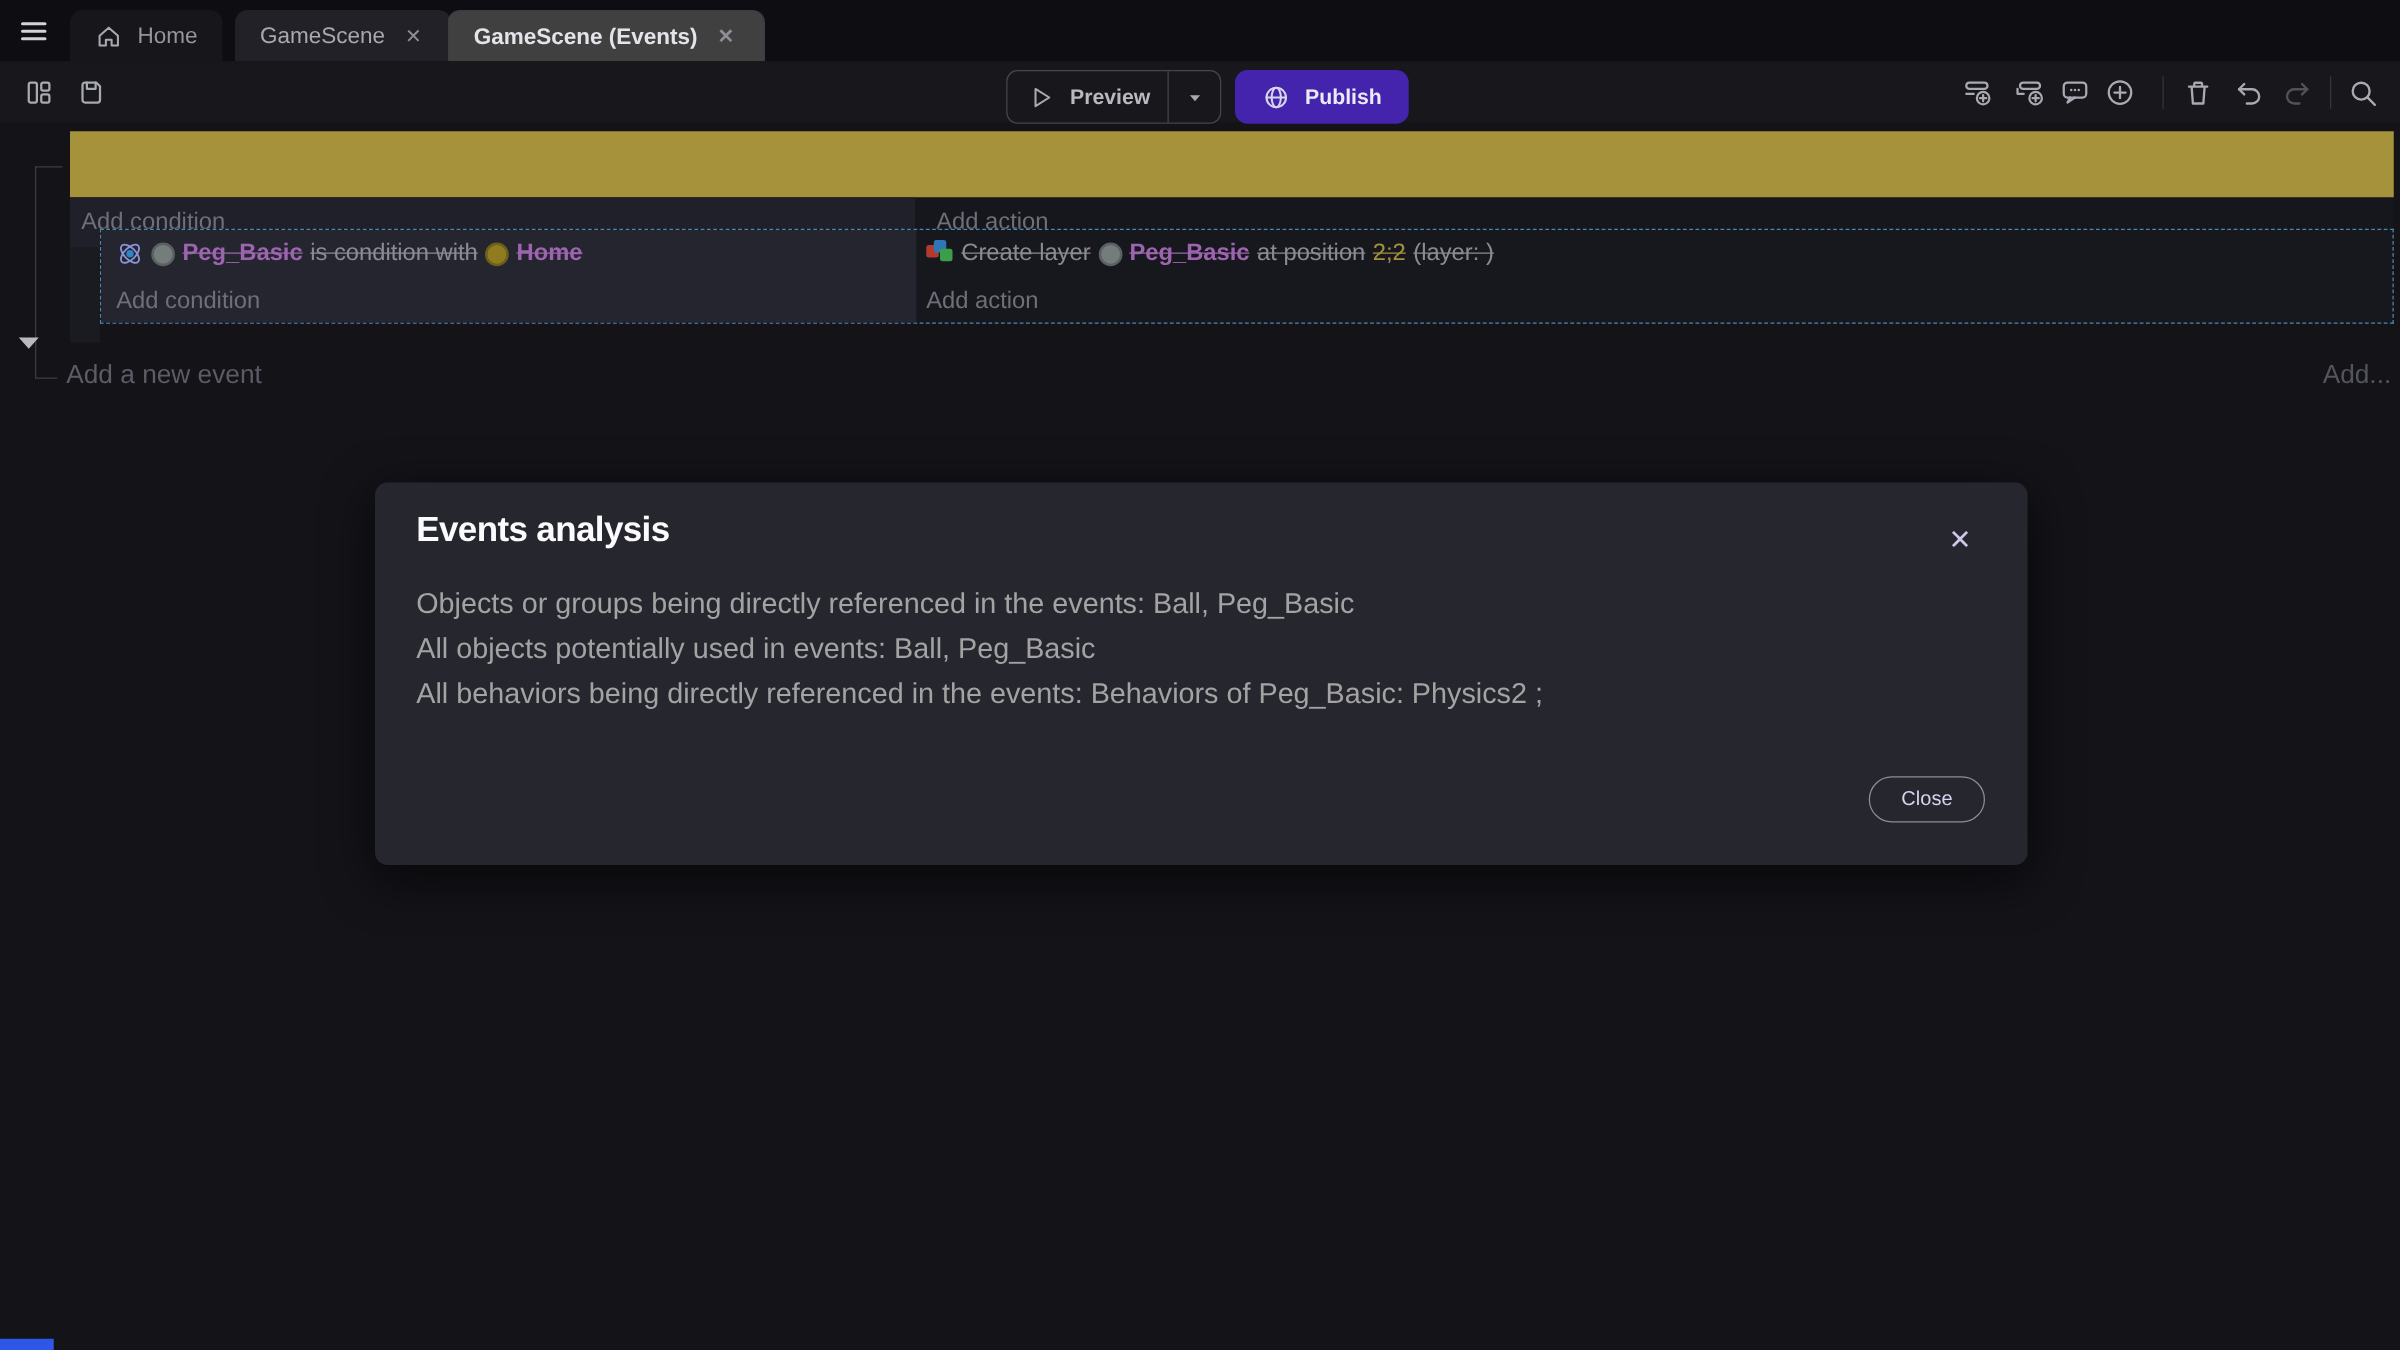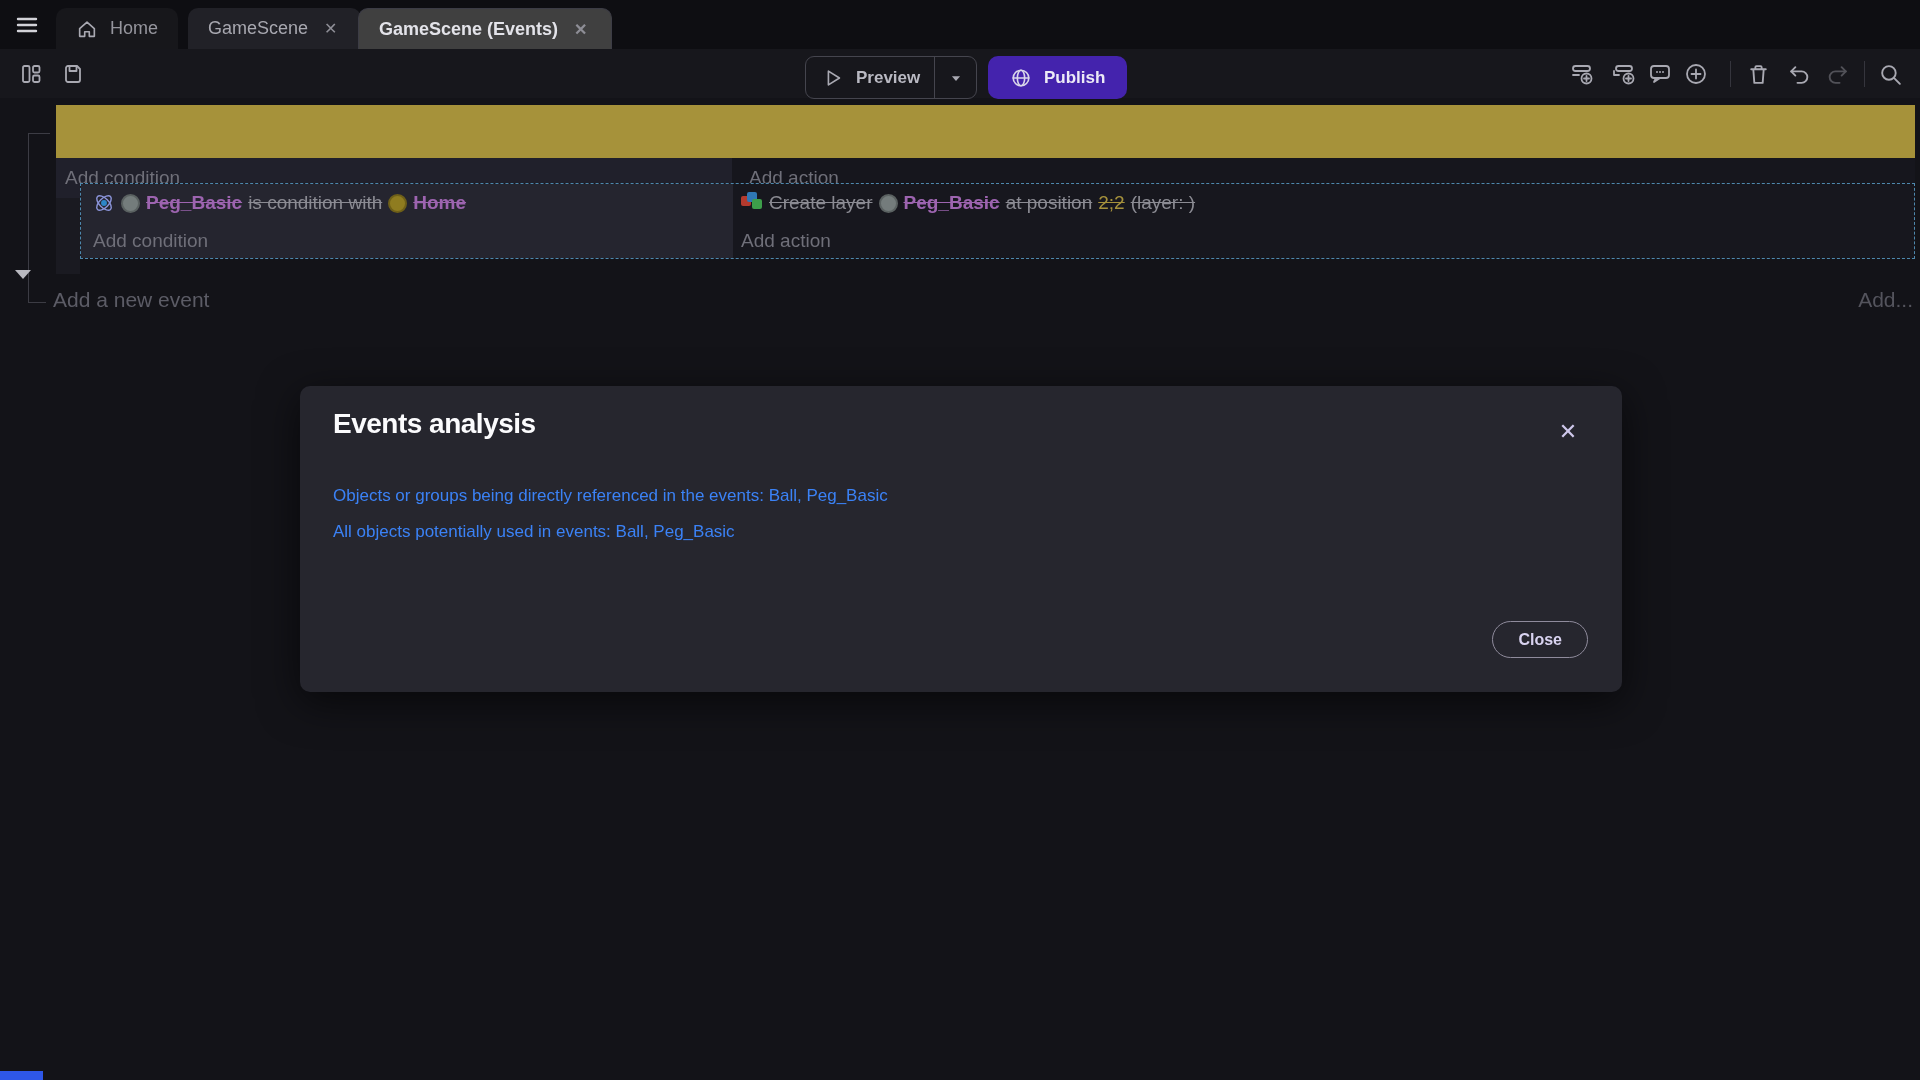--- a/index.html
+++ b/index.html
@@ -70,25 +70,25 @@
   .add-new-event { position:absolute; left:43px; top:190px; font-size:21px; color:#5c5c66; cursor:pointer; }
   .add-more { position:absolute; right:17px; top:190px; font-size:21px; color:#54545d; cursor:pointer; }
 
   
   .dialog { position:absolute; left:300px; top:386px; width:1322px; height:306px; background:#26262e;
             border-radius:10px; box-shadow:0 10px 40px rgba(0,0,0,.6); }
   .dialog-title { position:absolute; left:33px; top:22px; font-size:28px; font-weight:bold;
                   color:#fbfbfd; letter-spacing:-0.5px; }
   .dialog-close { position:absolute; left:1250px; top:28px; width:36px; height:36px; background:none;
                   border:none; color:#cfc8ec; font-size:22px; cursor:pointer; }
-  .dialog-body { position:absolute; left:33px; top:92px; font-size:17px; color:#3b82f6; line-height:36px; }
+  .dialog-body { position:absolute; left:33px; top:78px; font-size:23px; color:#a3a3a3; line-height:36px; }
   .dialog-body div { white-space:nowrap; }
   .btn-close { position:absolute; right:34px; bottom:34px; height:37px; padding:0 25px;
                background:none; border:1px solid #8f8b9c; border-radius:19px; color:#d9d3f0;
-               font-weight:bold; font-size:16px; font-family:"Liberation Sans",sans-serif; cursor:pointer; }
+               font-weight:normal; font-size:16px; font-family:"Liberation Sans",sans-serif; cursor:pointer; }
 
   .bottom-strip { position:absolute; left:0; top:1071px; width:43px; height:9px; background:#2e57e8; }
 
   svg { display:block; }
   .ic-stroke { stroke:#a9a9b2; stroke-width:1.8; fill:none; stroke-linecap:round; stroke-linejoin:round; }
   .dim { opacity:.4; }
 </style>
 </head>
 <body>
 
@@ -265,18 +265,19 @@
     <span class="add-new-event">Add a new event</span>
     <span class="add-more">Add...</span>
   </div>
 
   <div class="dialog">
     <div class="dialog-title">Events analysis</div>
     <button class="dialog-close">✕</button>
     <div class="dialog-body">
       <div>Objects or groups being directly referenced in the events: Ball, Peg_Basic</div>
       <div>All objects potentially used in events: Ball, Peg_Basic</div>
+      <div>All behaviors being directly referenced in the events: Behaviors of Peg_Basic: Physics2 ;</div>
     </div>
     <button class="btn-close">Close</button>
   </div>
 
   <div class="bottom-strip"></div>
 </div>
 
 </body></html>

